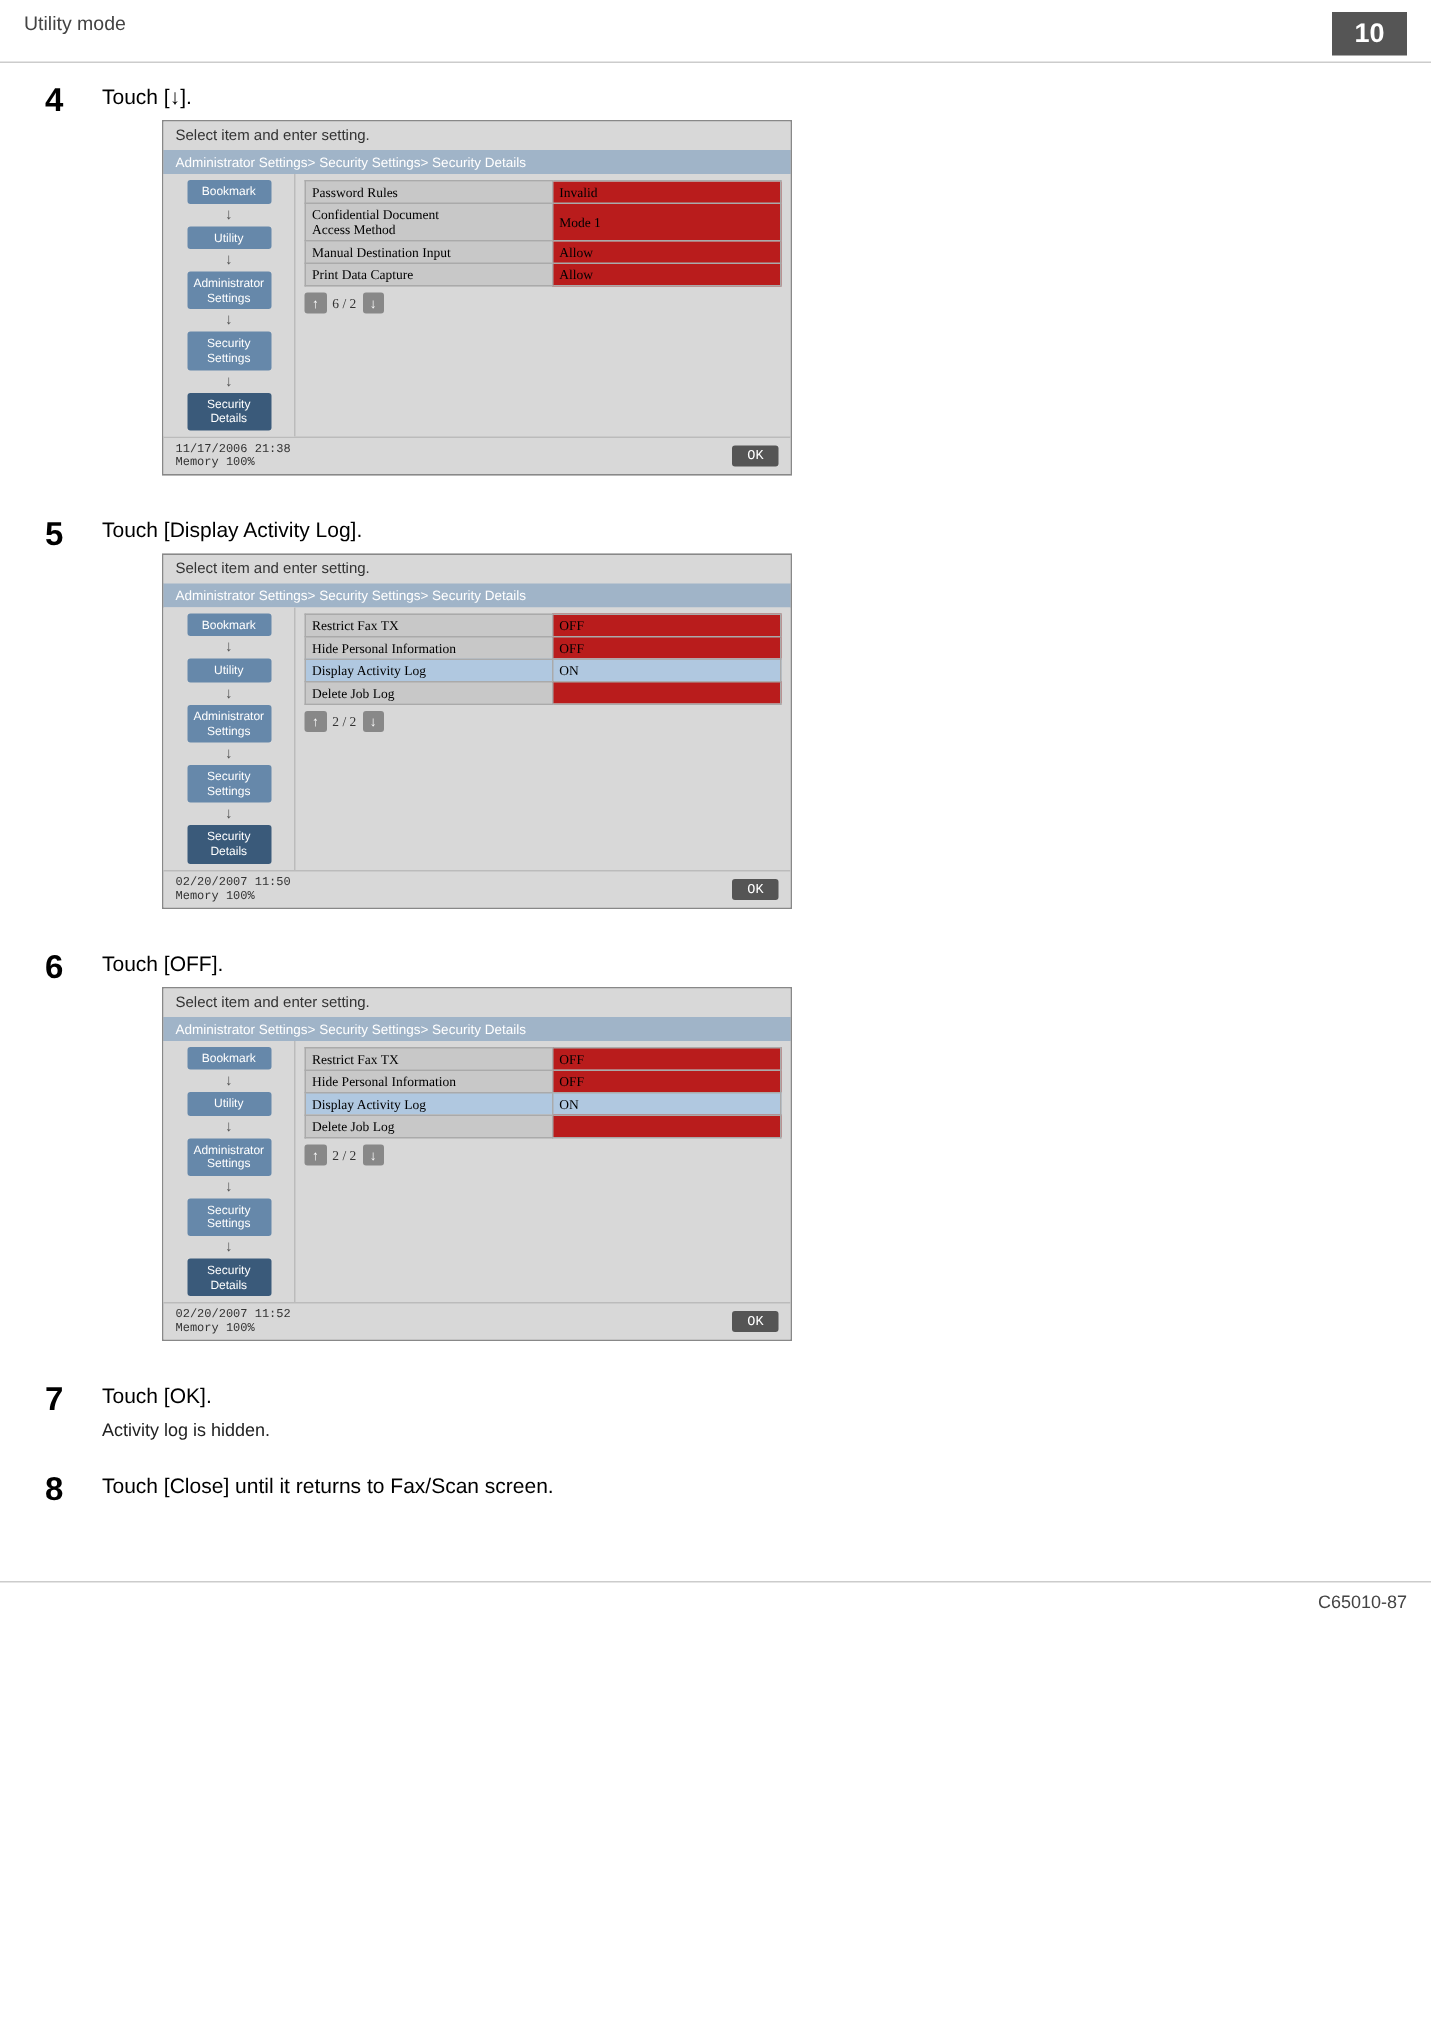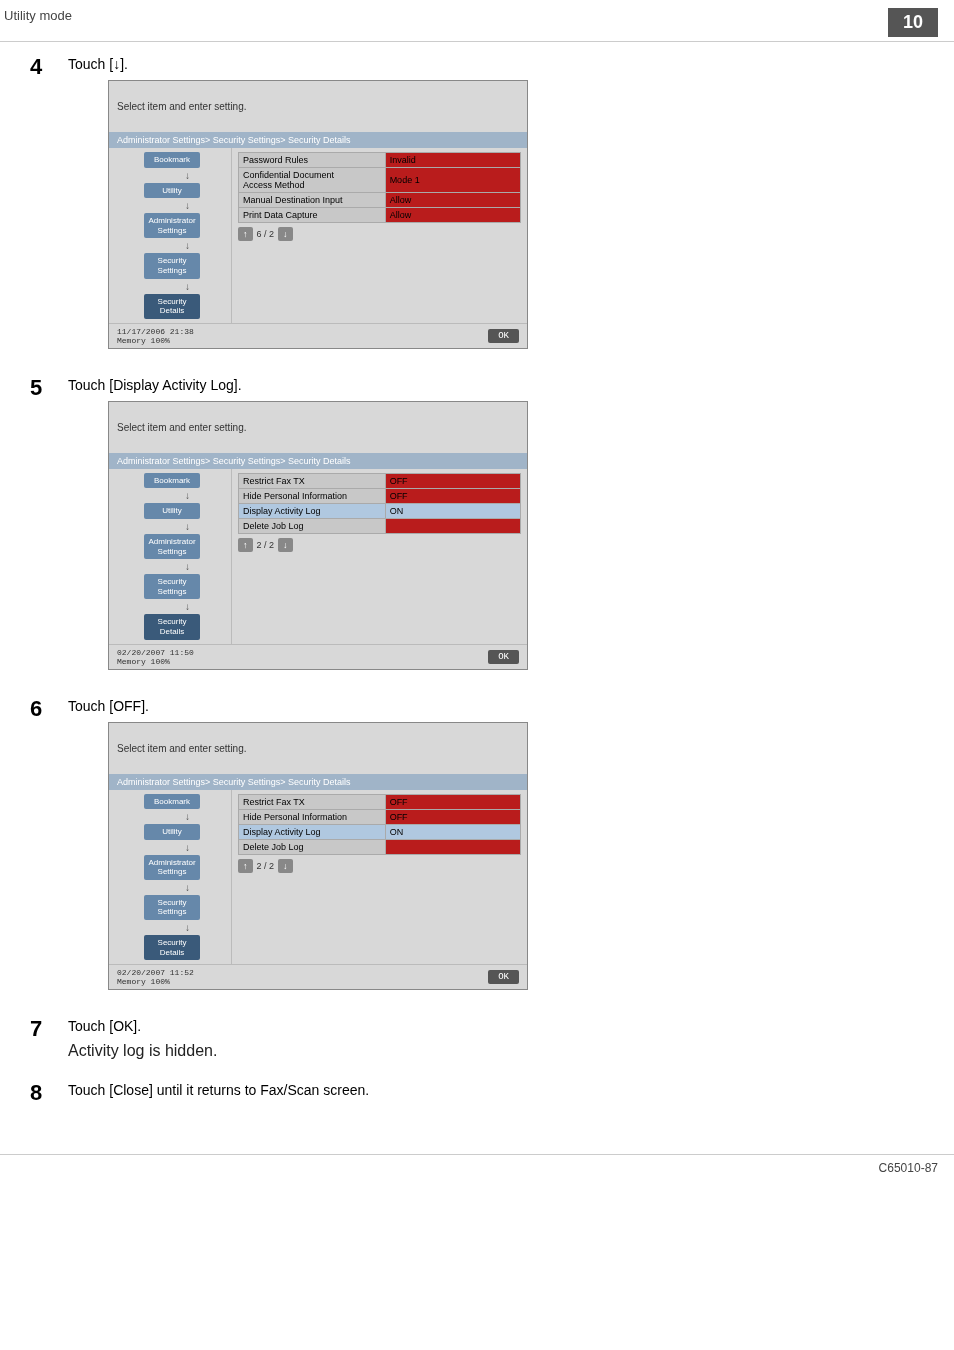--- a/index.html
+++ b/index.html
@@ -10,21 +10,21 @@
       min-height: 1350px;
       font-size: 13px;
       color: #000;
     }
 
     
     .page-header {
       display: flex;
       justify-content: space-between;
       align-items: flex-start;
-      padding: 8px 16px 4px 4px;
+      padding: 8px 16px 4px 16px;
       border-bottom: 1px solid #ccc;
     }
     .page-header-title {
       font-size: 13px;
       color: #444;
     }
     .page-number-box {
       background: #555;
       color: #fff;
       font-size: 18px;
@@ -63,44 +63,44 @@
     
     .screen-mockup {
       border: 1.5px solid #888;
       background: #d8d8d8;
       width: 420px;
       margin-left: 40px;
       margin-bottom: 6px;
     }
     .screen-top-bar {
       background: #d8d8d8;
-      padding: 20px 8px;
+      padding: 4px 8px;
       font-size: 10px;
       color: #333;
     }
     .screen-breadcrumb-bar {
       background: #a0b4c8;
       padding: 3px 8px;
       font-size: 9px;
       color: #fff;
     }
     .screen-body {
       display: flex;
       background: #d8d8d8;
       min-height: 120px;
     }
     .screen-sidebar {
       width: 88px;
       background: #d8d8d8;
       display: flex;
       flex-direction: column;
+      align-items: center;
       padding: 4px 0;
       gap: 2px;
       border-right: 1px solid #bbb;
-      margin-left: 35px;
     }
     .sidebar-btn {
       background: #6688aa;
       color: #fff;
       font-size: 8px;
       text-align: center;
       width: 56px;
       padding: 3px 2px;
       border-radius: 2px;
       line-height: 1.2;
@@ -109,20 +109,21 @@
       font-size: 10px;
       color: #555;
       text-align: center;
     }
     .sidebar-btn.active {
       background: #3a5a7a;
     }
     .screen-main {
       flex: 1;
       padding: 4px 6px;
+      font-family: Liberation Serif, serif;
     }
     .screen-table {
       width: 100%;
       border-collapse: collapse;
       margin-bottom: 4px;
     }
     .screen-table td {
       font-size: 9px;
       padding: 2px 4px;
       border: 1px solid #aaa;
@@ -223,21 +224,21 @@
     .footer-model {
       font-size: 12px;
       color: #444;
     }
     .footer-page {
       font-size: 12px;
       color: #444;
     }
 
     .step-sub-text {
-      font-size: 16px;
+      font-size: 12px;
       margin-top: 0;
       color: #222;
       margin-left: 0;
     }
   </style>
 </head>
 <body>
 
 <div class="page-header">
   <span class="page-header-title">Utility mode</span>

